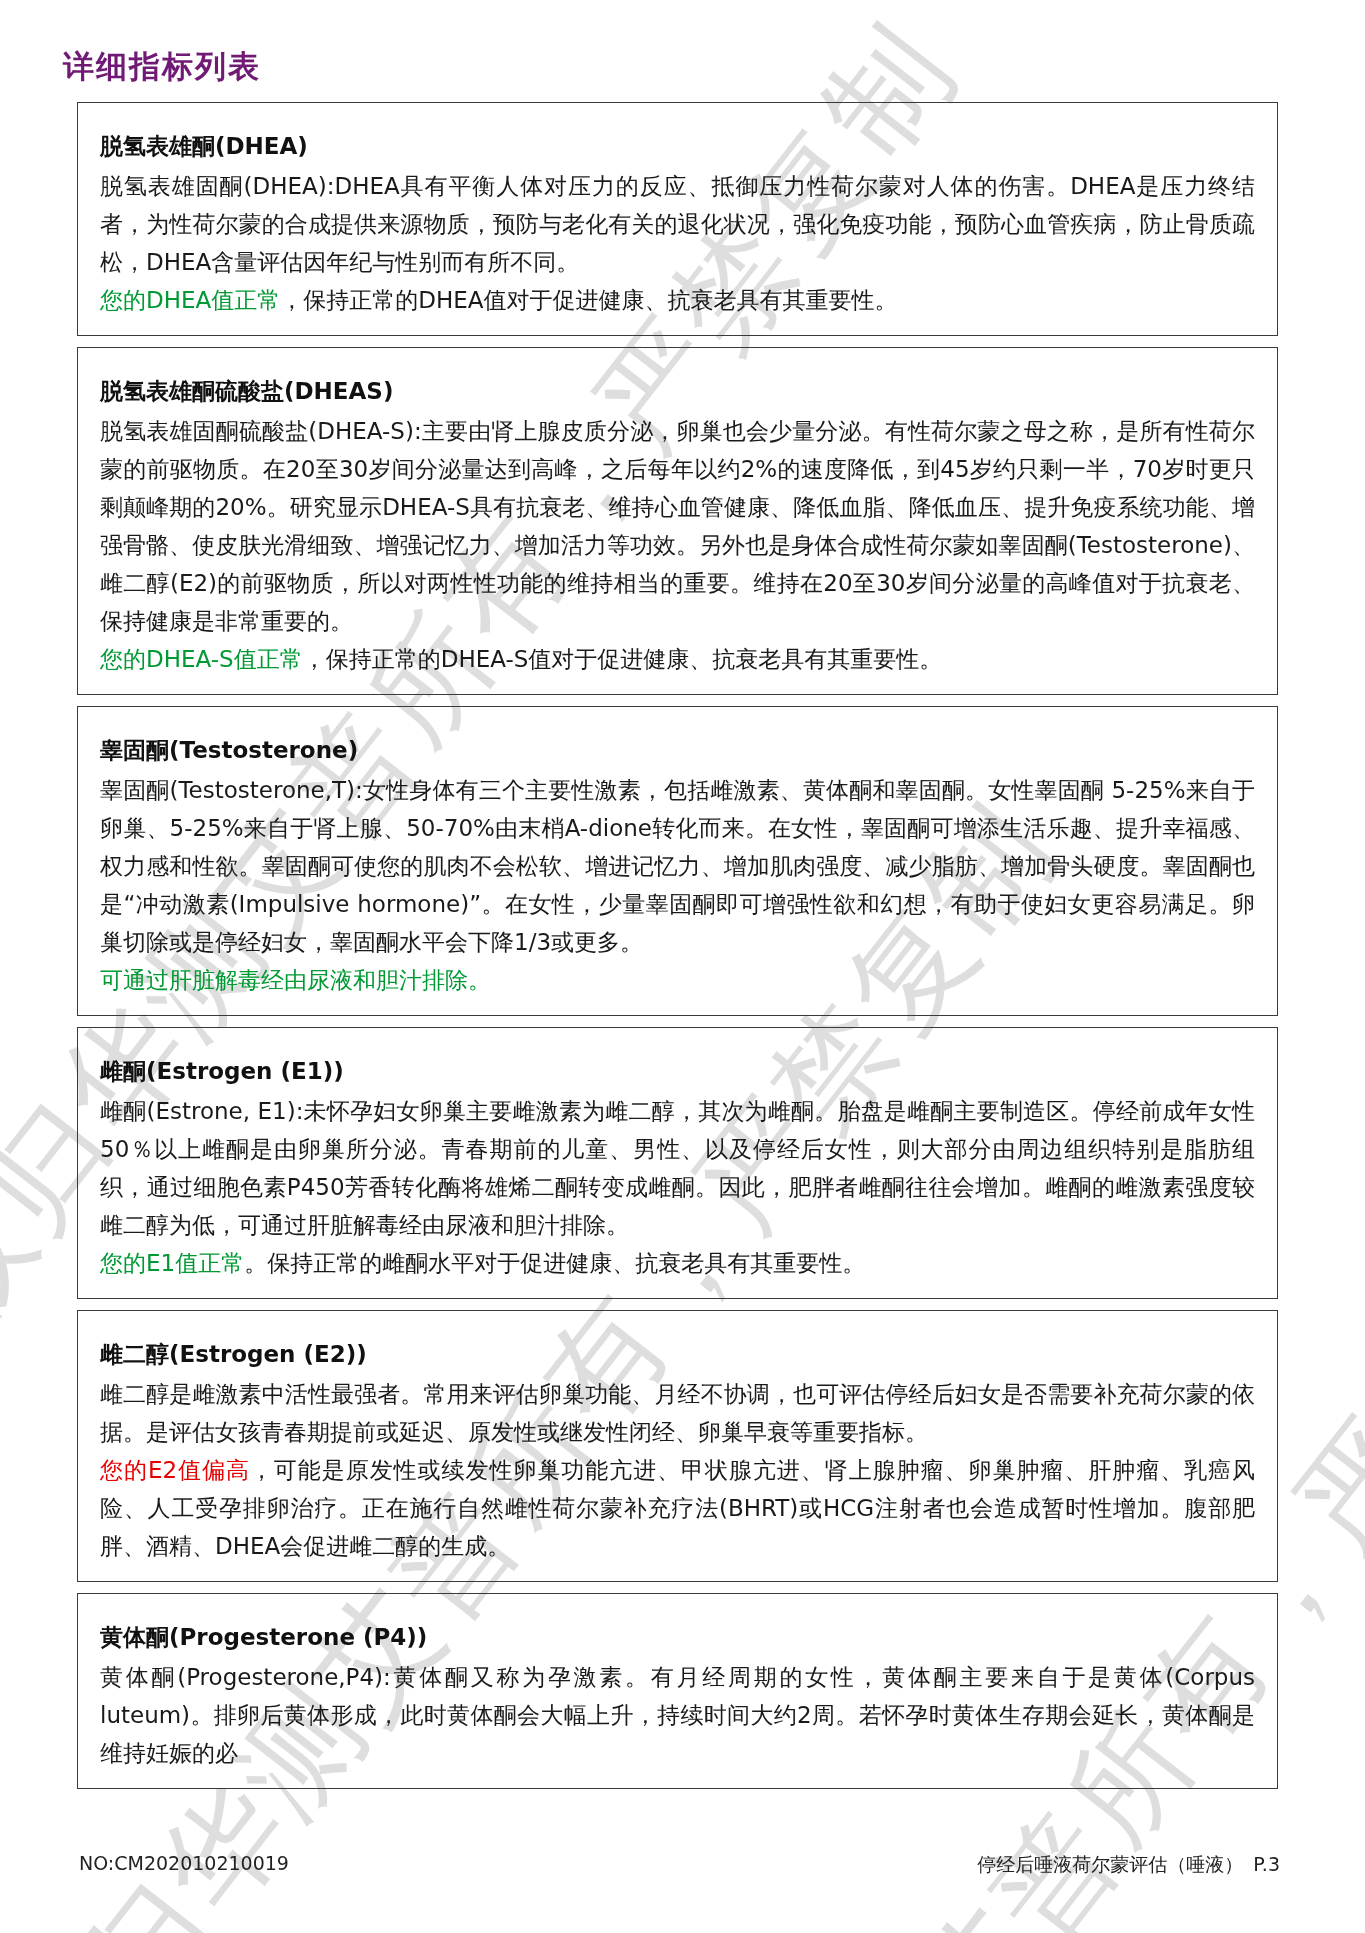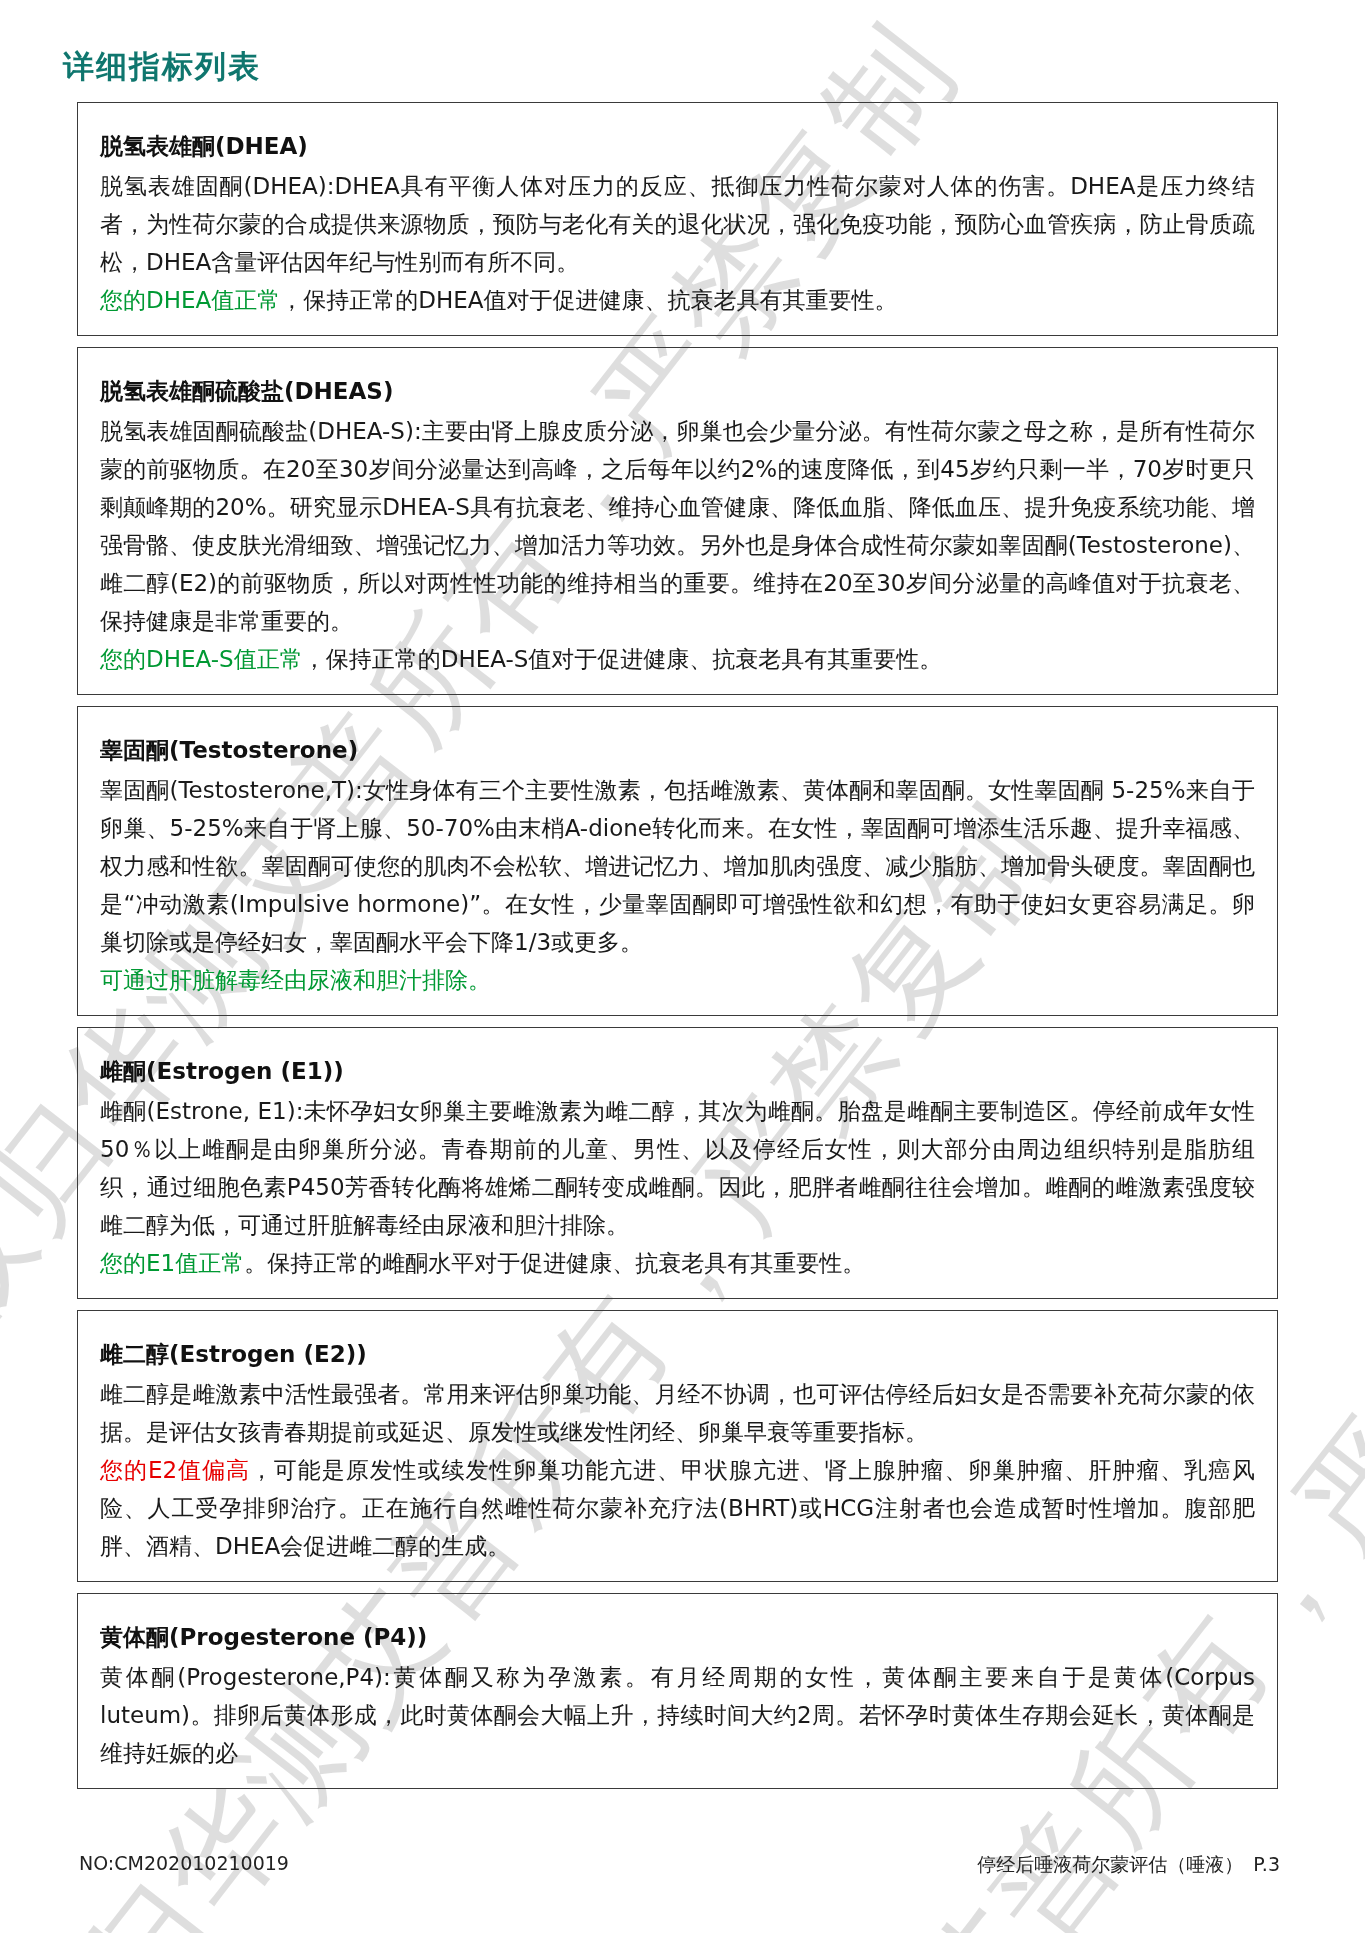--- a/index.html
+++ b/index.html
@@ -32,21 +32,21 @@
   .wm1{left:-140px;top:1330px;}
   .wm2{left:-40px;top:2110px;}
   .wm3{left:560px;top:2430px;}
 
   .content{position:relative;z-index:1;}
 
   h1.title{
     margin:0 0 14px -14px;
     font-size:31px;
     font-weight:bold;
-    color:#0f766e;
+    color:#701a75;
     letter-spacing:2px;
   }
   .card{
     border:1.5px solid #3a3a3a;
     padding:24px 22px 16px 22px;
     margin-bottom:11px;
     background:transparent;
   }
   .card h2{
     margin:0;

